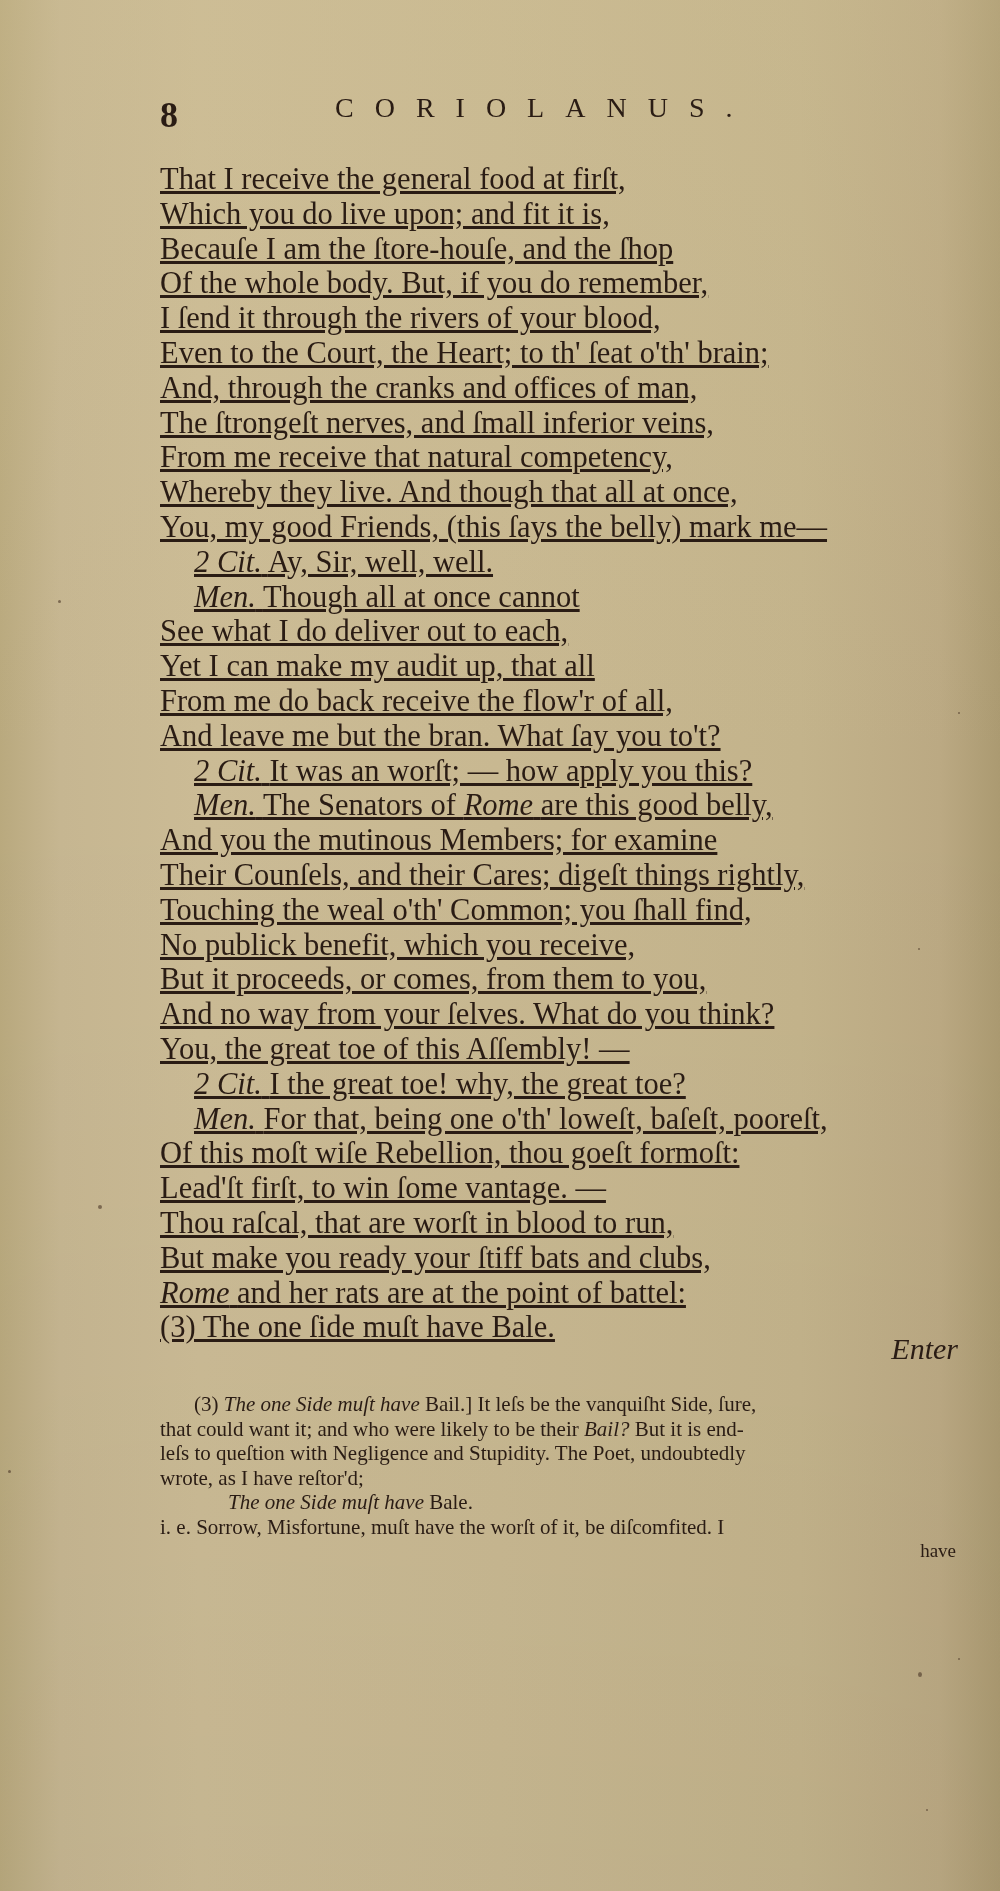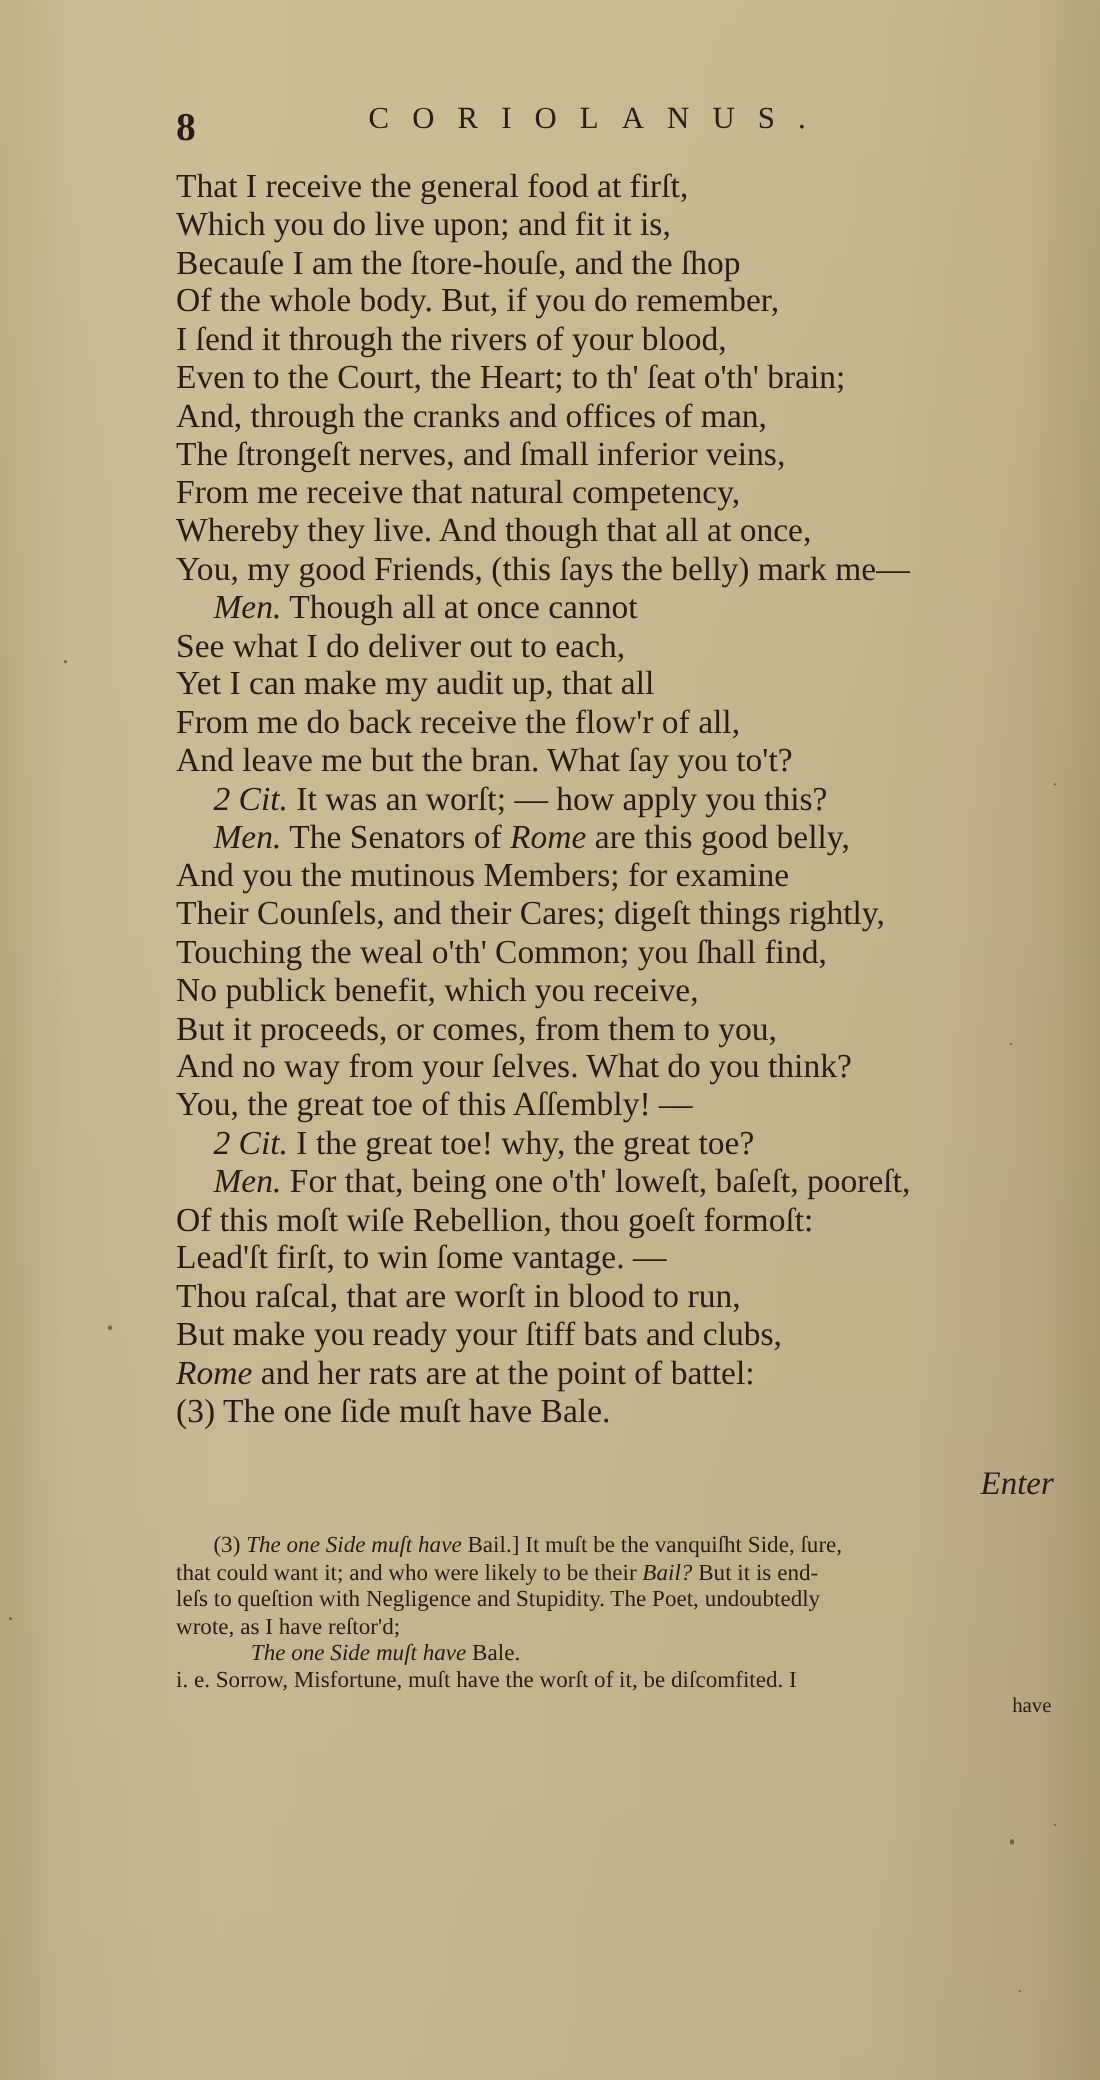--- a/index.html
+++ b/index.html
@@ -41,25 +41,26 @@
       left: 175px;
       top: 0;
       font-family: "Liberation Serif", serif;
       font-size: 28px;
       letter-spacing: 21px;
       font-variant: small-caps;
     }
     .verse {
       position: absolute;
       left: 160px;
-      top: 152px;
+      top: 162px;
       width: 810px;
       font-family: "Liberation Serif", serif;
       font-size: 30.5px;
       line-height: 34.8px;
+      text-decoration: underline;
     }
     .line {
       white-space: nowrap;
       height: 34.8px;
     }
     .line.indent {
       padding-left: 34px;
     }
     .speaker {
       font-style: italic;
@@ -124,20 +125,21 @@
     <div class="line"><span>Which you do live upon; and fit it is,</span></div>
     <div class="line"><span>Becauſe I am the ſtore-houſe, and the ſhop</span></div>
     <div class="line"><span>Of the whole body.  But, if you do remember,</span></div>
     <div class="line"><span>I ſend it through the rivers of your blood,</span></div>
     <div class="line"><span>Even to the Court, the Heart; to th' ſeat o'th' brain;</span></div>
     <div class="line"><span>And, through the cranks and offices of man,</span></div>
     <div class="line"><span>The ſtrongeſt nerves, and ſmall inferior veins,</span></div>
     <div class="line"><span>From me receive that natural competency,</span></div>
     <div class="line"><span>Whereby they live.  And though that all at once,</span></div>
     <div class="line"><span>You, my good Friends, (this ſays the belly) mark me—</span></div>
+    <div class="line indent"><span class="speaker">2 Cit.</span> <span>Ay, Sir, well, well.</span></div>
     <div class="line indent"><span class="speaker">Men.</span> <span>Though all at once cannot</span></div>
     <div class="line"><span>See what I do deliver out to each,</span></div>
     <div class="line"><span>Yet I can make my audit up, that all</span></div>
     <div class="line"><span>From me do back receive the flow'r of all,</span></div>
     <div class="line"><span>And leave me but the bran.  What ſay you to't?</span></div>
     <div class="line indent"><span class="speaker">2 Cit.</span> <span>It was an worſt; — how apply you this?</span></div>
     <div class="line indent"><span class="speaker">Men.</span> <span>The Senators of</span> <span class="it">Rome</span> <span>are this good belly,</span></div>
     <div class="line"><span>And you the mutinous Members; for examine</span></div>
     <div class="line"><span>Their Counſels, and their Cares; digeſt things rightly,</span></div>
     <div class="line"><span>Touching the weal o'th' Common; you ſhall find,</span></div>
@@ -155,21 +157,21 @@
     <div class="line"><span>(3) The one ſide muſt have Bale.</span></div>
   </div>
 
 <div class="catch-enter">Enter</div>
 
 <div class="footnote">
   <div class="fn-line first">
     <span>(3)</span>
     <span class="it">The one Side muſt have</span>
     <span>Bail.]</span>
-    <span>It muſt be the vanquiſht Side, ſure,</span>
+    <span>It leſs be the vanquiſht Side, ſure,</span>
   </div>
   <div class="fn-line">
     <span>that could want it; and who were likely to be their</span>
     <span class="it">Bail?</span>
     <span>But it is end-</span>
   </div>
   <div class="fn-line">leſs to queſtion with Negligence and Stupidity.   The Poet, undoubtedly</div>
   <div class="fn-line">wrote, as I have reſtor'd;</div>
   <div class="fn-line quote">
     <span class="it">The one Side muſt have</span>

